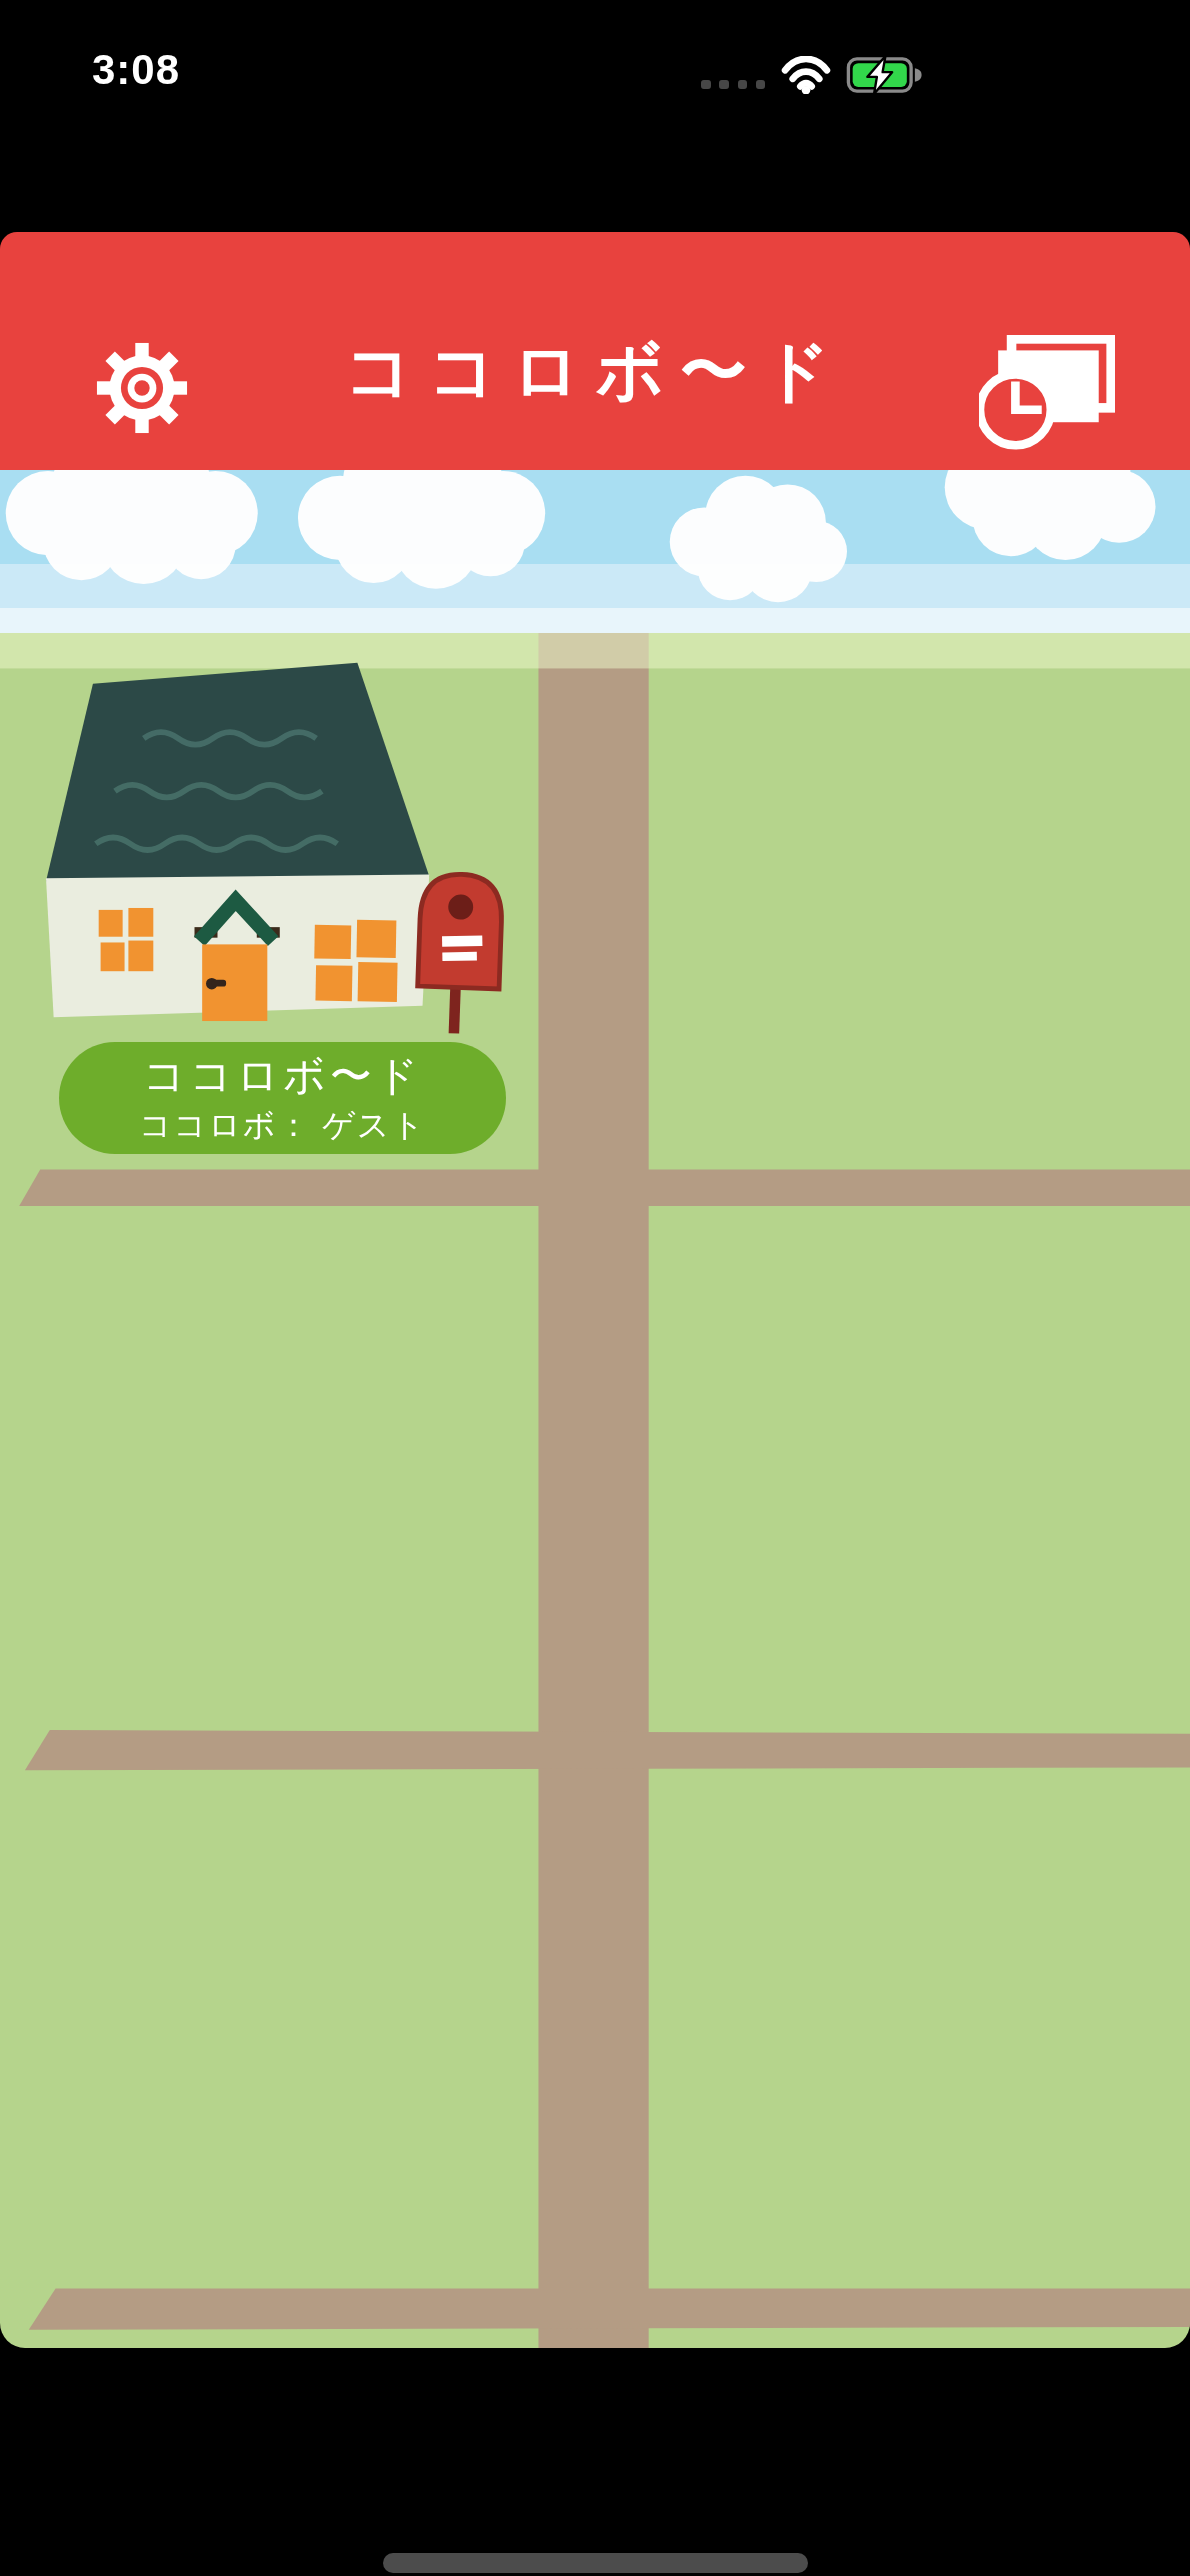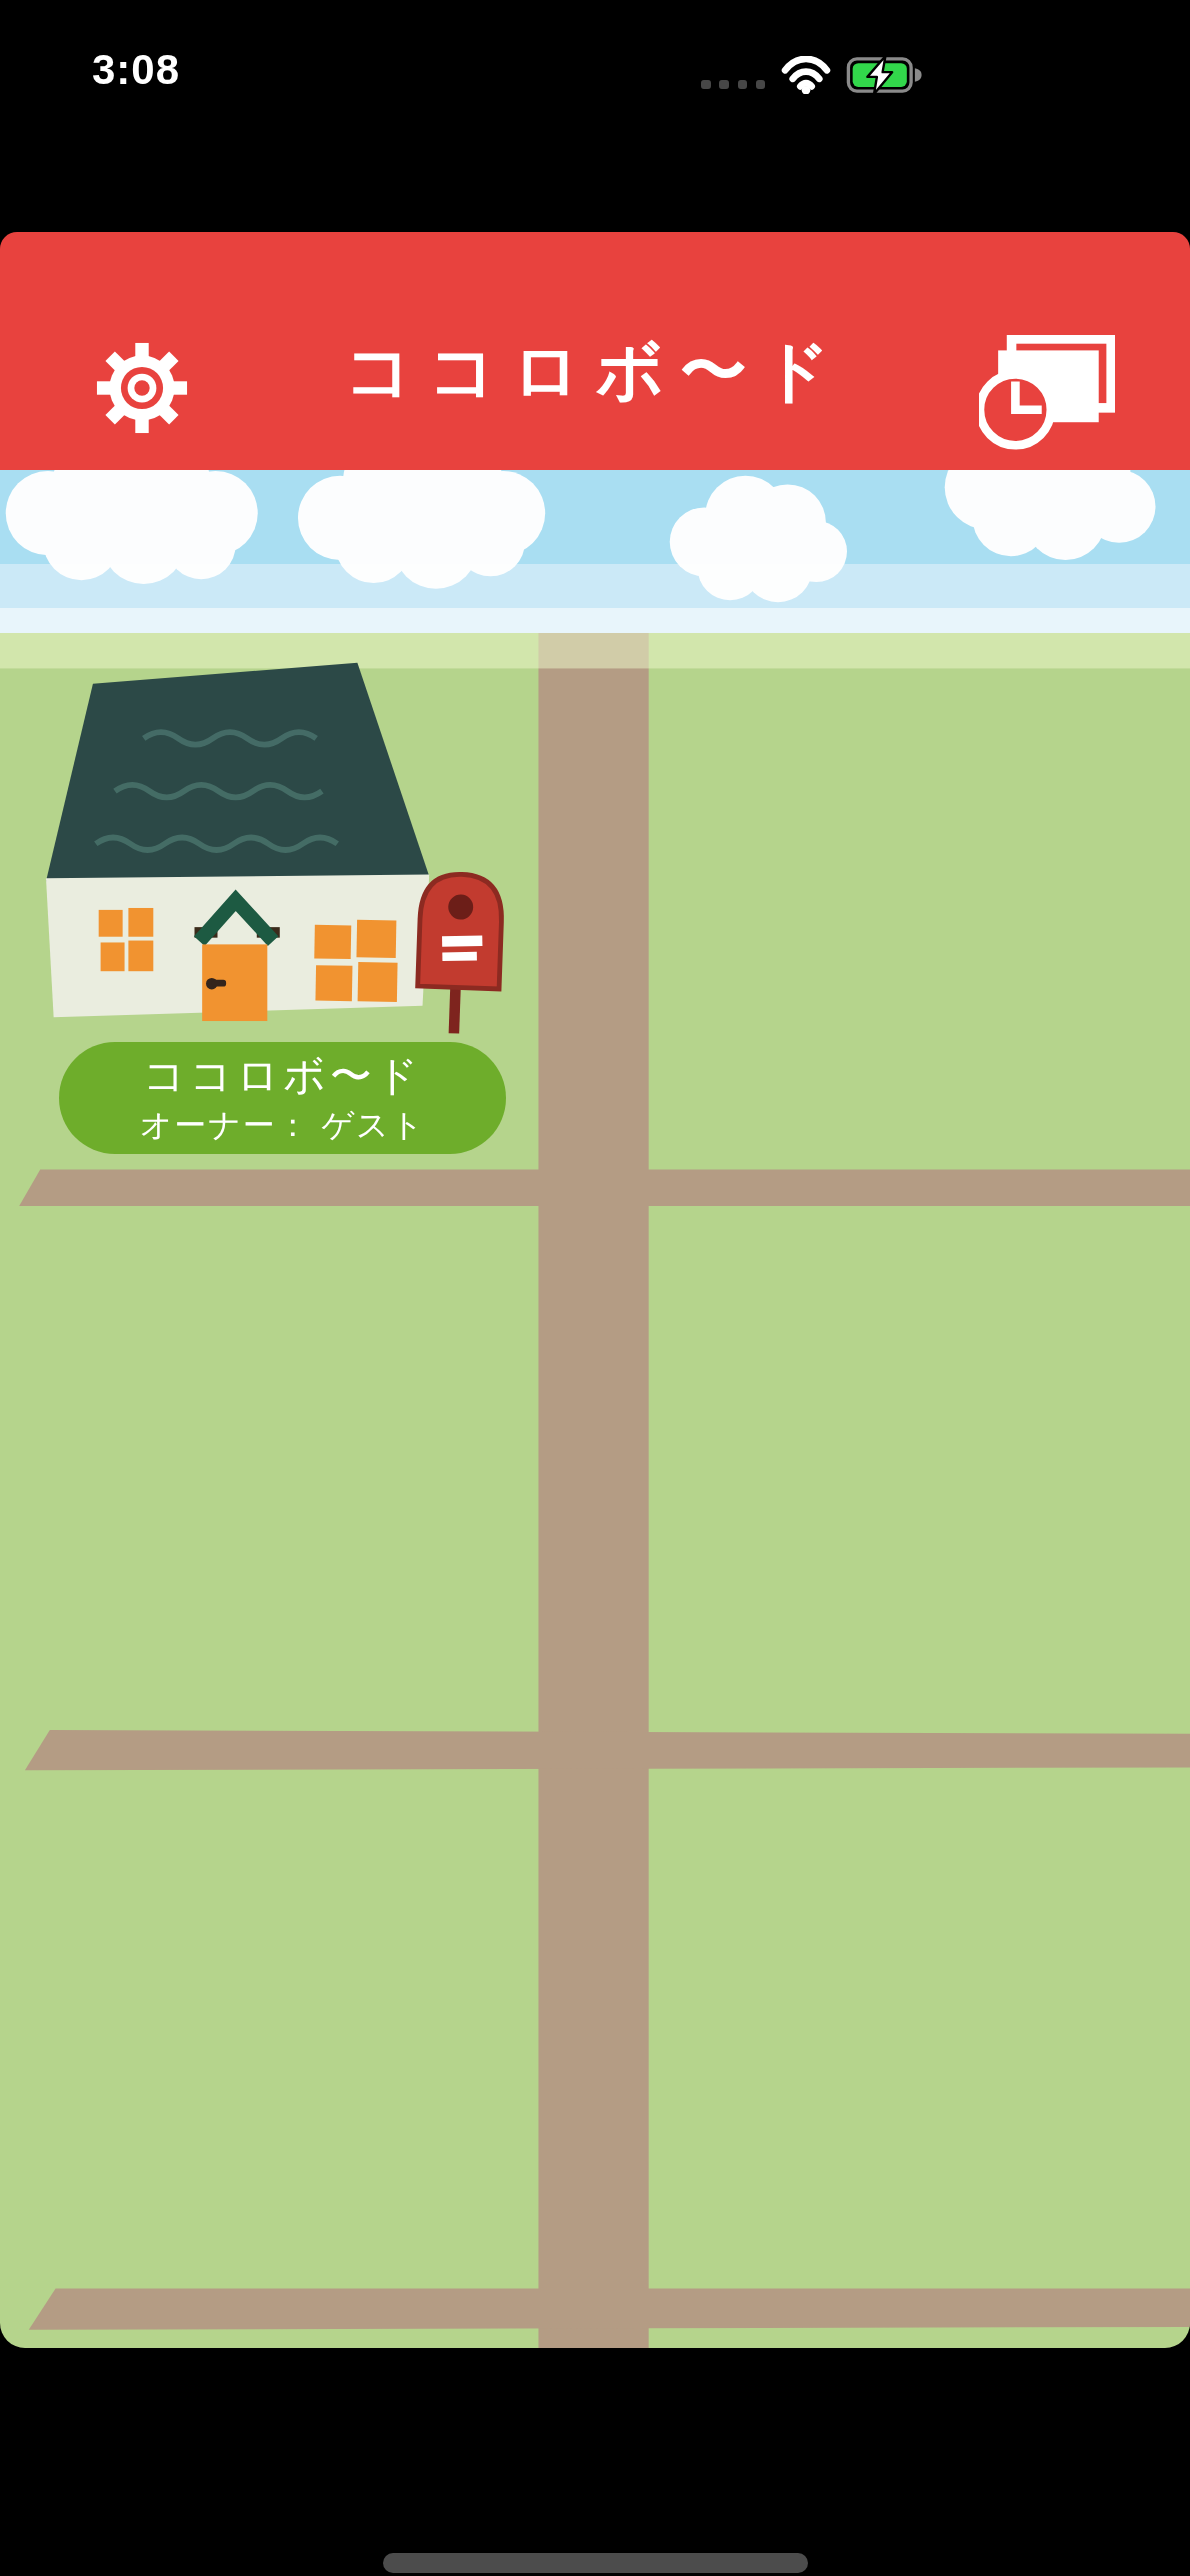--- a/index.html
+++ b/index.html
@@ -183,19 +183,19 @@
           <g fill="#ffffff" transform="rotate(-3 482 325)">
             <rect x="462" y="316" width="42" height="11"></rect>
             <rect x="462" y="333" width="36" height="9"></rect>
           </g>
         </g>
       </g>
     </svg>
 
     <div class="house-label">
       <div class="hl-line1">ココロボ〜ド</div>
-      <div class="hl-line2">オーナー： ゲスト</div>
+      <div class="hl-line2">ココロボ： ゲスト</div>
     </div>
   </div>
 
   <div class="home-ind"></div>
 </div>
 
 
 </body></html>

